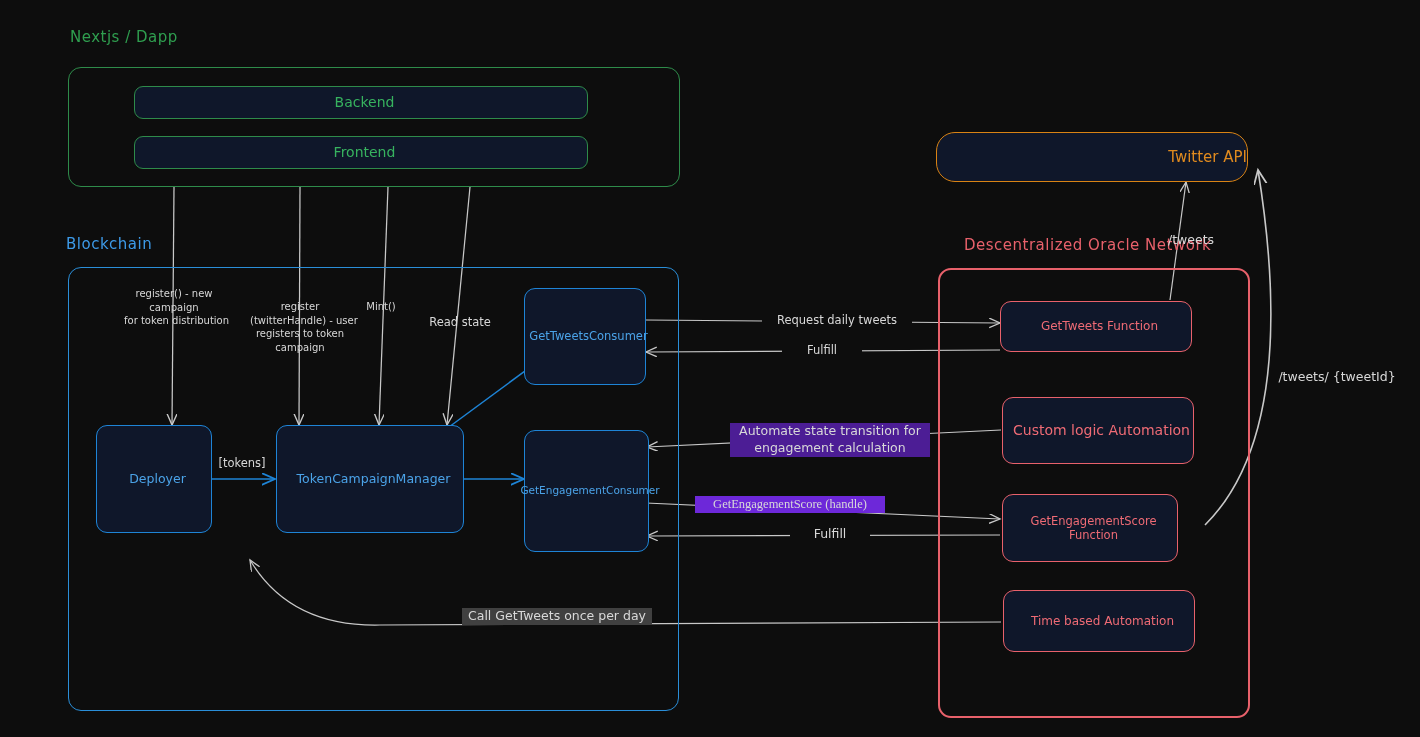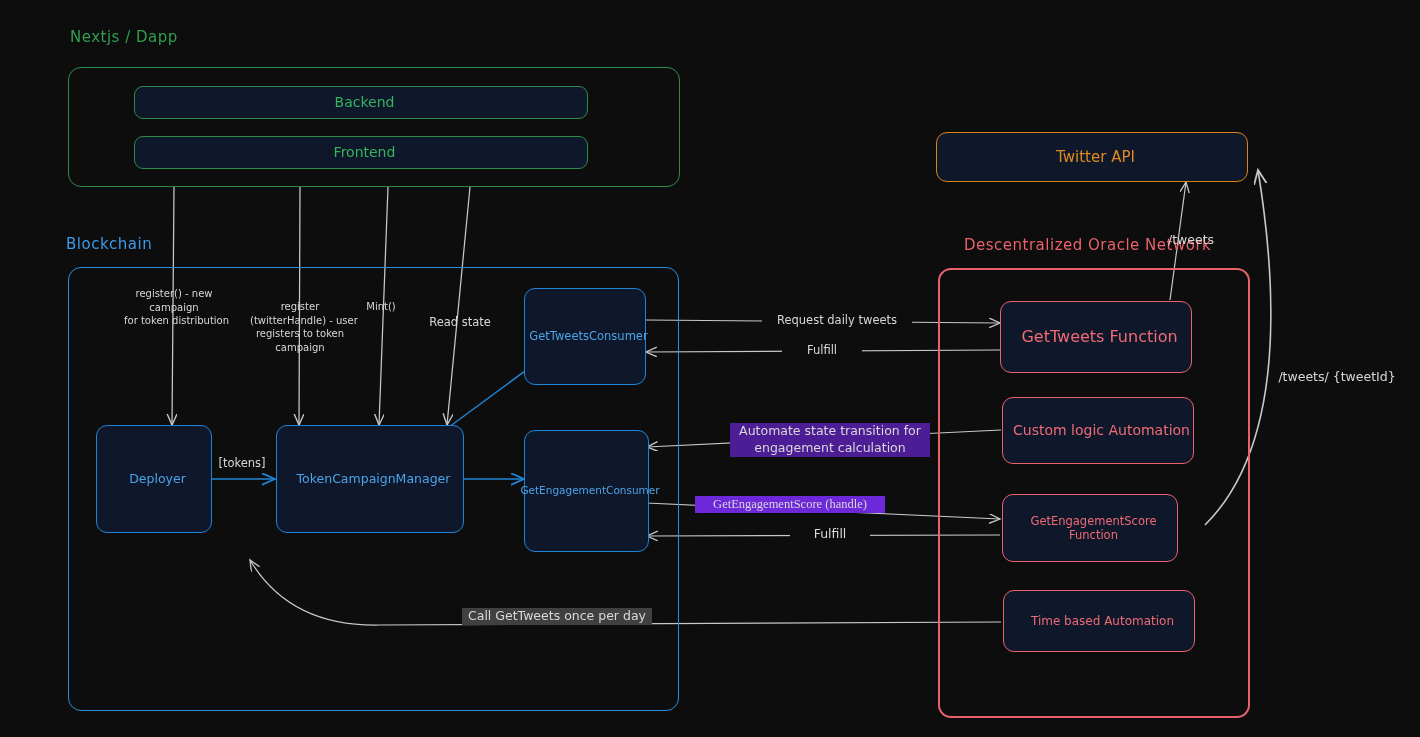--- a/index.html
+++ b/index.html
@@ -13,21 +13,21 @@
   .grp-label.blue{color:#3d9ae8;}
   .grp-label.red{color:#e8616b;margin-left:24px;}
 
   .node{position:absolute;display:flex;align-items:center;justify-content:center;
         text-align:center;box-sizing:border-box;background:#0f172a;padding-left:7px;}
   .node span{display:block;line-height:1.25;}
 
   .green-box{border:1.6px solid #2e8b4a;border-radius:9px;color:#37b35f;}
   .blue-box{border:1.6px solid #1e84d6;border-radius:11px;color:#4ba3e8;}
   .red-box{border:1.8px solid #e8616b;border-radius:11px;color:#ef6b75;}
-  .orange-box{border:1.8px solid #d98314;border-radius:11px;color:#e08a1e;}
+  .orange-box{border:1.8px solid #d98314;border-radius:19px;color:#e08a1e;justify-content:flex-end;}
 
   .container-box{position:absolute;box-sizing:border-box;background:transparent;}
   .c-green{border:1.7px solid #2e8b4a;border-radius:13px;}
   .c-blue{border:1.6px solid #2a8ed8;border-radius:13px;}
   .c-red{border:2px solid #e8616b;border-radius:13px;}
 
   .edge-label{position:absolute;color:#d8d8d8;font-size:10px;line-height:1.35;
               text-align:center;white-space:pre;pointer-events:none;}
   .edge-label.lg{font-size:12.5px;}
   .edge-label.md{font-size:11.5px;}
@@ -97,21 +97,21 @@
   <div class="node blue-box" style="left:524px;top:288px;width:122px;height:97px;font-size:11.5px;">
     <span>GetTweetsConsumer</span>
   </div>
   <div class="node blue-box" style="left:524px;top:430px;width:125px;height:122px;font-size:10.5px;">
     <span>GetEngagementConsumer</span>
   </div>
 
   <div class="grp-label red" style="left:940px;top:236px;">Descentralized Oracle Network</div>
   <div class="container-box c-red" style="left:938px;top:268px;width:312px;height:450px;"></div>
 
-  <div class="node red-box" style="left:1000px;top:301px;width:192px;height:72px;font-size:16px;">
+  <div class="node red-box" style="left:1000px;top:301px;width:192px;height:51px;font-size:12px;">
     <span>GetTweets Function</span>
   </div>
   <div class="node red-box" style="left:1002px;top:397px;width:192px;height:67px;font-size:14px;">
     <span>Custom logic Automation</span>
   </div>
   <div class="node red-box" style="left:1002px;top:494px;width:176px;height:68px;font-size:11.5px;">
     <span>GetEngagementScore Function</span>
   </div>
   <div class="node red-box" style="left:1003px;top:590px;width:192px;height:62px;font-size:12px;">
     <span>Time based Automation</span>

